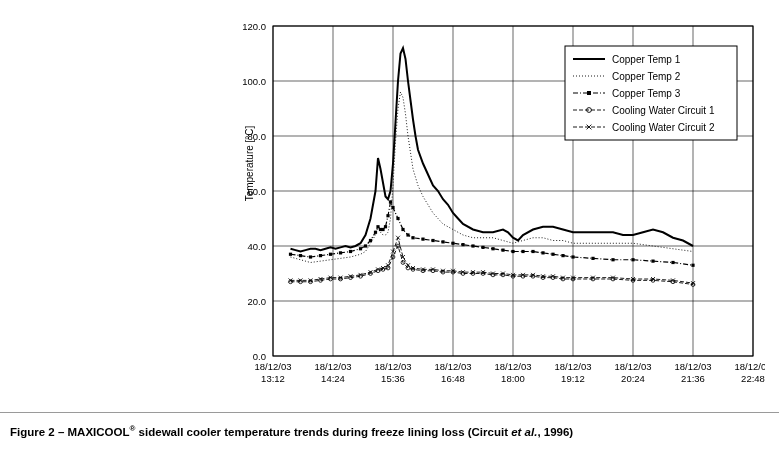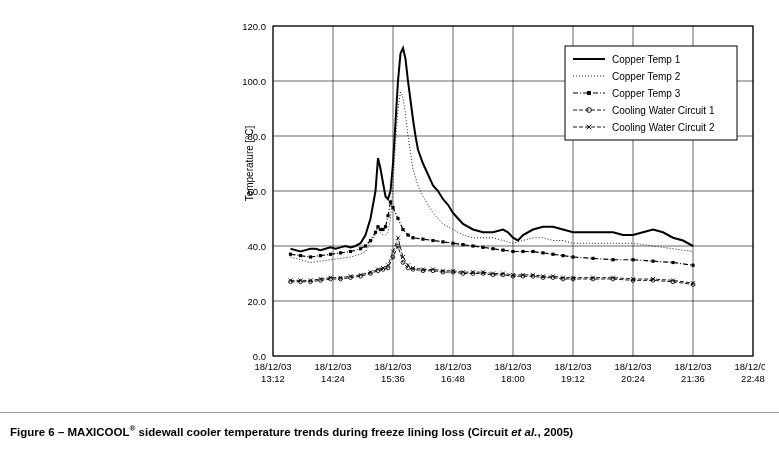--- a/index.html
+++ b/index.html
@@ -321,16 +321,16 @@
           <line x1="381.6" y1="116.6" x2="386.4" y2="121.4" stroke="#000" stroke-width="0.9"></line>
           <line x1="381.6" y1="121.4" x2="386.4" y2="116.6" stroke="#000" stroke-width="0.9"></line>
           <text x="407" y="122.5" class="legend-label">Cooling Water Circuit 2</text>
         </g>
     </svg>
   </div>
 
   <hr class="divider">
 
   <div id="caption">
-    <span>Figure 6</span><span> – </span><span>MAXICOOL</span><span class="sup">®</span><span> sidewall cooler temperature trends during freeze lining loss (Circuit </span><span class="ital">et al.</span><span>, 2005)</span>
+    <span>Figure 2</span><span> – </span><span>MAXICOOL</span><span class="sup">®</span><span> sidewall cooler temperature trends during freeze lining loss (Circuit </span><span class="ital">et al.</span><span>, 1996)</span>
   </div>
 
 </div>
 
 </body></html>

